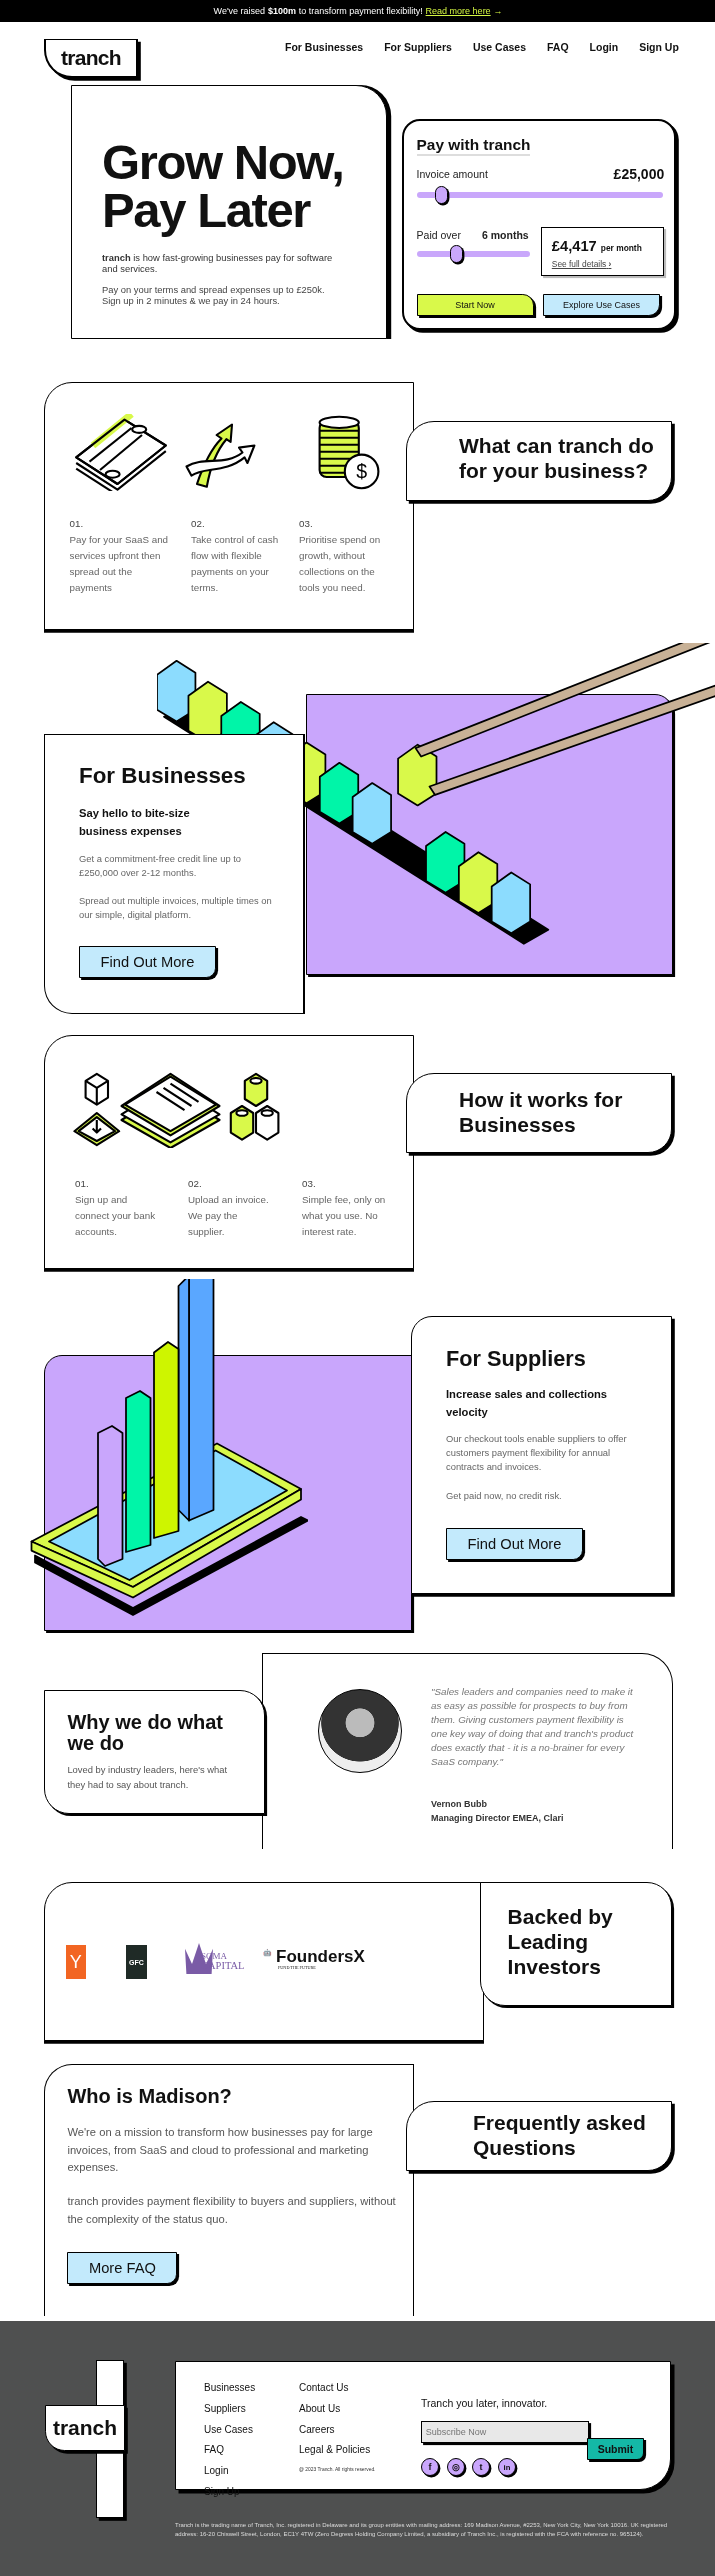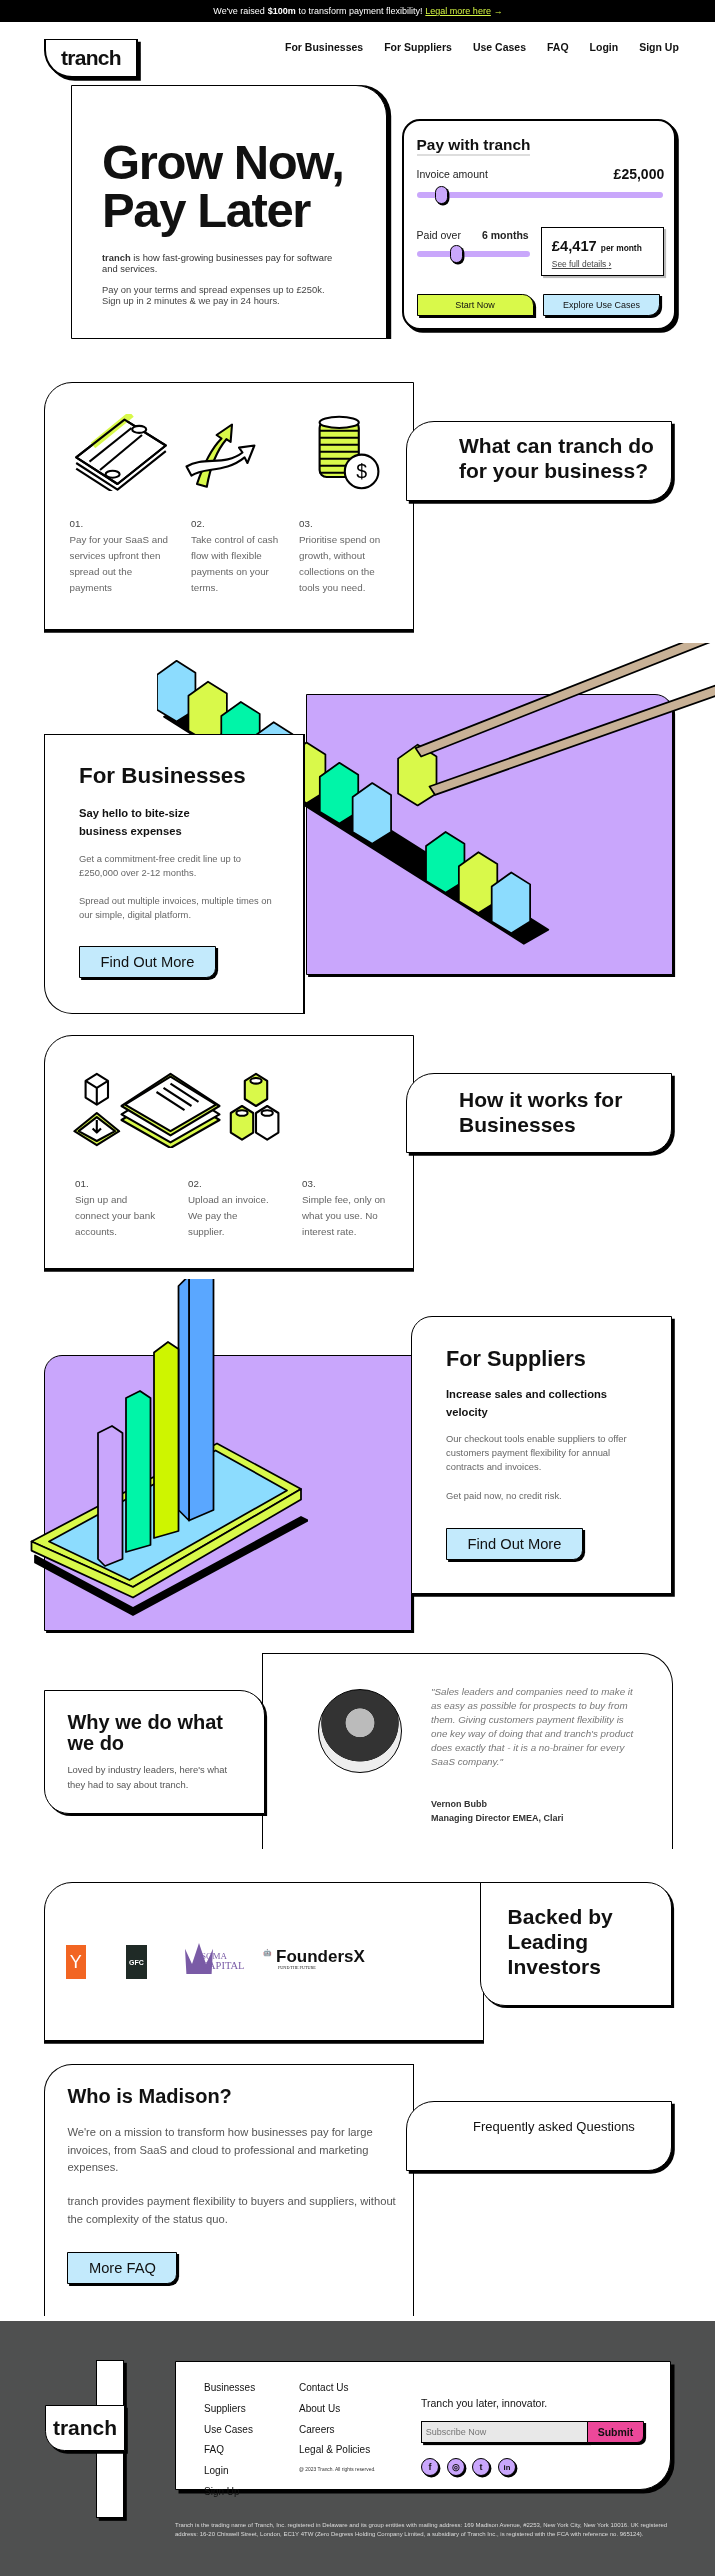--- a/index.html
+++ b/index.html
@@ -47,21 +47,21 @@
 .social{position:absolute;width:18px;height:18px;border-radius:50%;background:#c9a6fc;border:1.4px solid #000;box-shadow:1.4px 1.4px 0 #000;display:flex;align-items:center;justify-content:center;font-size:9px;font-weight:700}
 .legal{position:absolute;left:175px;top:2521px;width:503px;font-size:6px;line-height:9px;color:#ddd}
 </style>
 </head>
 <body>
 
 <div class="abs banner">
   <span>We've raised</span>
   <b>$100m</b>
   <span>to transform payment flexibility!</span>
-  <a>Legal more here</a>
+  <a>Read more here</a>
   <span style="color:#d4f542">→</span>
 </div>
 
 <div class="abs logo-box">tranch</div>
 <div class="abs nav">
   <span>For Businesses</span>
   <span>For Suppliers</span>
   <span>Use Cases</span>
   <span>FAQ</span>
   <span>Login</span>
@@ -286,41 +286,41 @@
   <div class="abs" style="left:26.6px;top:21px;width:140px;font-size:21px;font-weight:700;line-height:25px">Backed by Leading Investors</div>
 </div>
 
 <div class="abs sec-card" style="left:44px;top:2064px;width:370px;height:252px;border-radius:28px 0 0 0;border-bottom:none">
   <div class="abs" style="left:22.4px;top:19.6px;font-size:20px;font-weight:700">Who is Madison?</div>
   <div class="abs" style="left:22.4px;top:128px;width:336px;font-size:11.2px;line-height:17.5px;color:#555">tranch provides payment flexibility to buyers and suppliers, without the complexity of the status quo.</div>
   <div class="abs" style="left:22.4px;top:59px;width:322px;font-size:11.2px;line-height:17.5px;color:#555">We're on a mission to transform how businesses pay for large invoices, from SaaS and cloud to professional and marketing expenses.</div>
   <div class="find-btn" style="left:22.4px;top:187px;width:110px;height:32px">More FAQ</div>
 </div>
 <div class="abs" style="left:406px;top:2101px;width:266px;height:70px;border:1.4px solid #000;border-radius:28px 0 24px 0;box-shadow:2.8px 2.8px 0 #000;background:#fff">
-  <div class="abs" style="left:66px;top:8.4px;width:196px;font-size:13px;font-weight:400;line-height:34px">Frequently asked Questions</div>
+  <div class="abs" style="left:66px;top:8.4px;width:196px;font-size:21px;font-weight:700;line-height:25px">Frequently asked Questions</div>
 </div>
 
 <div class="abs footer"></div>
 <div class="abs" style="left:96px;top:2360px;width:28px;height:158px;background:#fff;border:1.4px solid #000;border-radius:0 0 0 0;box-shadow:2.8px 2.8px 0 #000"></div>
 <div class="abs" style="left:45px;top:2405px;width:80px;height:46px;background:#fff;border:1.4px solid #000;border-radius:0 0 0 19.6px;box-shadow:2.8px 2.8px 0 #000;display:flex;align-items:center;justify-content:center;font-size:21px;font-weight:700">tranch</div>
 <div class="abs foot-card">
   <div class="foot-link" style="left:28px;top:19.6px">Businesses</div>
   <div class="foot-link" style="left:28px;top:41px">Suppliers</div>
   <div class="foot-link" style="left:28px;top:62px">Use Cases</div>
   <div class="foot-link" style="left:28px;top:82px">FAQ</div>
   <div class="foot-link" style="left:28px;top:103px">Login</div>
   <div class="foot-link" style="left:28px;top:124px">Sign Up</div>
   <div class="foot-link" style="left:123px;top:19.6px">Contact Us</div>
   <div class="foot-link" style="left:123px;top:41px">About Us</div>
   <div class="foot-link" style="left:123px;top:62px">Careers</div>
   <div class="foot-link" style="left:123px;top:82px">Legal &amp; Policies</div>
   <div class="abs" style="left:123px;top:105px;font-size:4.9px;color:#333">@ 2023 Tranch. All rights reserved.</div>
   <div class="abs" style="left:245px;top:35px;font-size:10.5px">Tranch you later, innovator.</div>
   <div class="abs" style="left:245px;top:59px;width:168px;height:22.4px;background:#e8e8e8;border:1.4px solid #000;box-shadow:2.1px 2.1px 0 #000"></div>
   <input class="abs" style="left: 247px; top: 60px; width: 155px; height: 19.6px; border: none; background: transparent; font-size: 9px; padding-left: 2.8px; font-family: &quot;Liberation Sans&quot;, sans-serif;" placeholder="Subscribe Now">
-  <div class="abs" style="left:411px;top:59px;width:57px;height:22.4px;background:#ec4899;border:1.4px solid #000;border-radius:0 0 7px 0;box-shadow:2.1px 2.1px 0 #000;display:flex;align-items:center;justify-content:center;font-weight:700;font-size:10.5px;cursor:pointer">Submit</div>
+  <div class="abs" style="left:411px;top:76px;width:57px;height:22.4px;background:#14b8a6;border:1.4px solid #000;border-radius:0 0 7px 0;box-shadow:2.1px 2.1px 0 #000;display:flex;align-items:center;justify-content:center;font-weight:700;font-size:10.5px;cursor:pointer">Submit</div>
   <div class="social" style="left:245px;top:96px">f</div>
   <div class="social" style="left:271px;top:96px">◎</div>
   <div class="social" style="left:296px;top:96px">t</div>
   <div class="social" style="left:322px;top:96px;font-size:7.7px">in</div>
 </div>
 <div class="legal">Tranch is the trading name of Tranch, Inc. registered in Delaware and its group entities with mailing address: 169 Madison Avenue, #2253, New York City, New York 10016. UK registered address: 16-20 Chiswell Street, London, EC1Y 4TW (Zero Degress Holding Company Limited, a subsidiary of Tranch Inc., is registered with the FCA with reference no. 965124).</div>
 
 
 </body></html>

